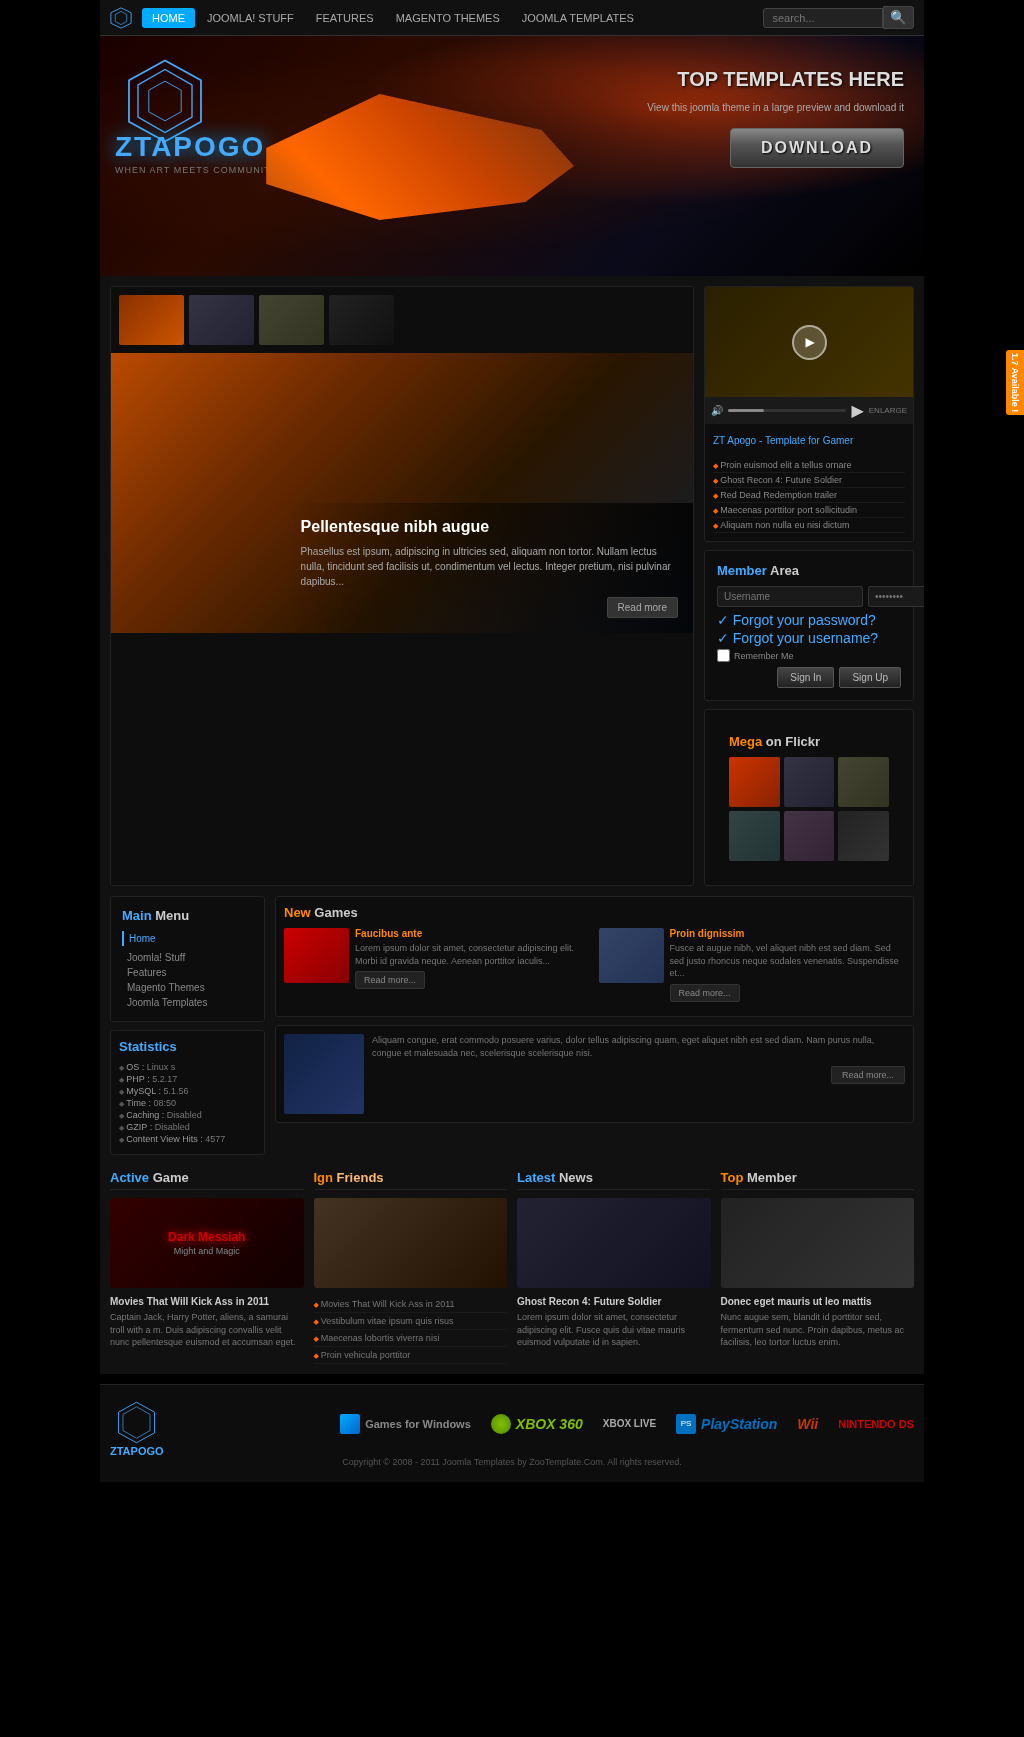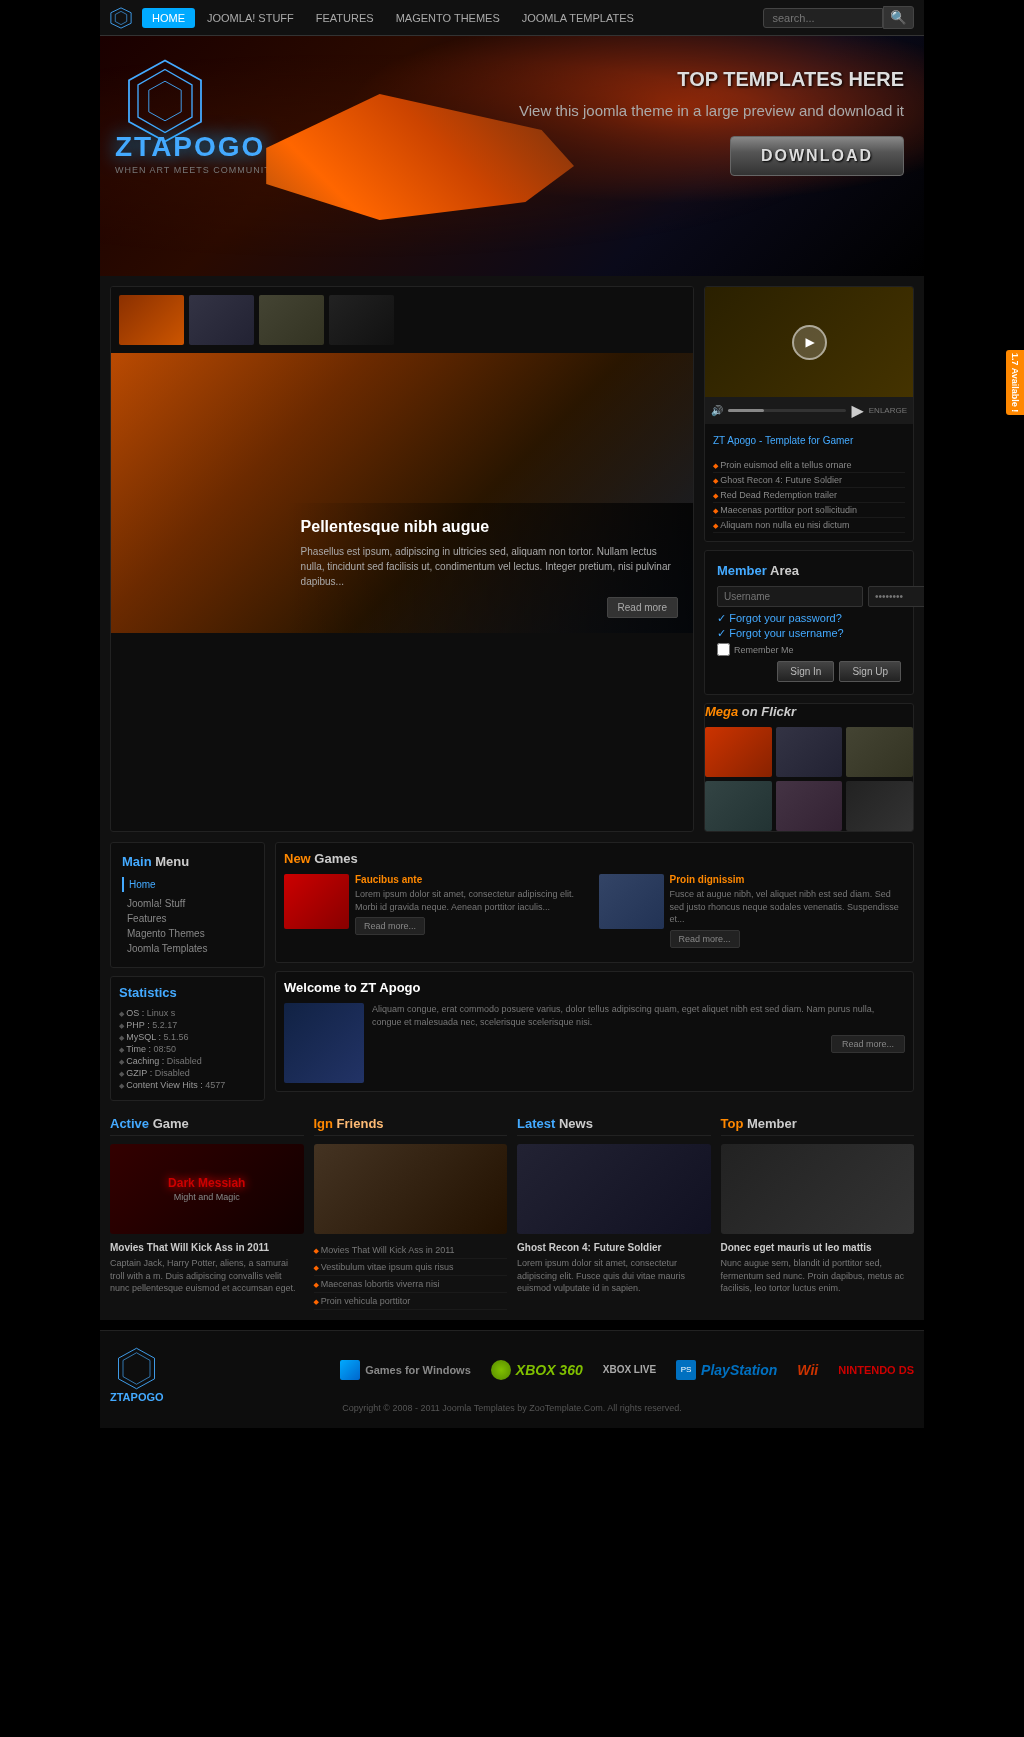--- a/index.html
+++ b/index.html
@@ -19,21 +19,21 @@
     .hero { background: linear-gradient(135deg, #1a0000 0%, #2a0a00 30%, #0a0a1a 70%, #000 100%); height: 240px; position: relative; overflow: hidden; display: flex; align-items: center; }
     .hero-bg { position: absolute; inset: 0; background: radial-gradient(ellipse at 30% 50%, #3a1000 0%, transparent 60%), radial-gradient(ellipse at 70% 30%, #ff4400 0%, transparent 40%); opacity: 0.6; }
     .hero-logo { position: absolute; top: 20px; left: 20px; }
     .hero-title { position: absolute; top: 95px; left: 15px; }
     .hero-title h1 { color: #4af; font-size: 28px; font-weight: bold; letter-spacing: 2px; text-shadow: 0 0 20px #00aaff; }
     .hero-title p { color: #777; font-size: 9px; letter-spacing: 1px; margin-top: 2px; }
     .hero-ship { position: absolute; top: 20px; left: 150px; right: 350px; bottom: 0; display: flex; align-items: center; justify-content: center; }
     .hero-ship-img { width: 380px; height: 180px; background: linear-gradient(45deg, #8B4513 0%, #ff6600 30%, #cc4400 60%, #6b3010 100%); border-radius: 20px 80px 20px 80px; clip-path: polygon(5% 40%, 40% 10%, 90% 30%, 100% 50%, 85% 70%, 40% 80%, 5% 60%); box-shadow: 0 0 40px #ff6600, 0 0 80px #ff3300; }
     .hero-right { position: absolute; right: 20px; top: 30px; text-align: right; }
     .hero-right h2 { color: #ddd; font-size: 20px; font-weight: bold; text-shadow: 1px 1px 3px #000; line-height: 1.3; }
-    .hero-right p { color: #aaa; font-size: 15px; margin: 8px 0; line-height: 1.5; }
+    .hero-right p { color: #aaa; font-size: 10px; margin: 8px 0; line-height: 1.5; }
     .download-btn { display: inline-block; background: linear-gradient(180deg, #888 0%, #555 40%, #333 100%); color: #ddd; font-size: 16px; font-weight: bold; padding: 10px 30px; border-radius: 4px; border: 1px solid #666; cursor: pointer; text-shadow: 1px 1px 2px #000; letter-spacing: 2px; margin-top: 5px; }
 
     
     .version-badge { position: fixed; right: 0; top: 350px; background: #ff8800; color: #fff; font-size: 9px; font-weight: bold; padding: 3px 4px; writing-mode: vertical-rl; cursor: pointer; z-index: 100; border-radius: 3px 0 0 3px; }
 
     
     .main-area { background: #111; padding: 10px; }
     .content-row { display: flex; gap: 10px; }
     
     
@@ -69,21 +69,21 @@
     .video-links li::before { content: '◆ '; color: #ff6600; font-size: 7px; }
 
     
     .member-box { background: #0d0d0d; border: 1px solid #222; border-radius: 3px; padding: 12px; }
     .section-title { font-size: 13px; font-weight: bold; margin-bottom: 8px; }
     .section-title span { color: #4af; }
     .section-title span.orange { color: #ff8800; }
     .member-inputs { display: flex; gap: 5px; margin-bottom: 5px; }
     .member-input { background: #1a1a1a; border: 1px solid #333; color: #888; padding: 4px 6px; font-size: 10px; flex: 1; border-radius: 2px; }
     .member-checks { margin: 3px 0; }
-    .member-checks div { font-size: 11px; color: #4af; margin: 2px 0; cursor: pointer; }
+    .member-checks div { font-size: 14px; color: #4af; margin: 2px 0; cursor: pointer; }
     .member-checks div::before { content: '✓ '; color: #4af; }
     .member-remember { font-size: 9px; color: #888; margin: 3px 0; display: flex; align-items: center; gap: 4px; }
     .member-btns { display: flex; justify-content: flex-end; gap: 5px; margin-top: 5px; }
     .sign-btn { background: linear-gradient(180deg, #444, #222); color: #bbb; border: 1px solid #555; padding: 4px 12px; font-size: 10px; cursor: pointer; border-radius: 2px; }
 
     
     .mid-row { display: flex; gap: 10px; margin-top: 10px; }
     .left-col { width: 155px; display: flex; flex-direction: column; gap: 8px; }
     .mid-col { flex: 1; display: flex; flex-direction: column; gap: 8px; }
 
@@ -110,21 +110,21 @@
     .game-readmore { display: inline-block; background: #222; border: 1px solid #333; color: #888; font-size: 9px; padding: 3px 8px; margin-top: 4px; cursor: pointer; border-radius: 2px; clear: both; }
 
     
     .welcome-box { background: #0d0d0d; border: 1px solid #222; border-radius: 3px; padding: 8px; }
     .welcome-inner { display: flex; gap: 8px; }
     .welcome-img { width: 80px; height: 80px; background: linear-gradient(135deg, #112244, #223366); border-radius: 2px; flex-shrink: 0; }
     .welcome-text { flex: 1; font-size: 9px; color: #777; line-height: 1.5; }
     .welcome-readmore { display: inline-block; background: #222; border: 1px solid #333; color: #888; font-size: 9px; padding: 3px 10px; margin-top: 5px; cursor: pointer; border-radius: 2px; float: right; }
 
     
-    .flickr-box { background: #0d0d0d; border: 1px solid #222; border-radius: 3px; padding: 0; font-style: italic; }
+    .flickr-box { background: #0d0d0d; border: 1px solid #222; border-radius: 3px; padding: 24px; }
     .flickr-grid { display: grid; grid-template-columns: repeat(3, 1fr); gap: 4px; }
     .flickr-thumb { height: 50px; background: #333; border-radius: 2px; }
     .fl1 { background: linear-gradient(135deg, #cc3300, #882200); }
     .fl2 { background: linear-gradient(135deg, #334, #223); }
     .fl3 { background: linear-gradient(135deg, #443, #332); }
     .fl4 { background: linear-gradient(135deg, #344, #233); }
     .fl5 { background: linear-gradient(135deg, #434, #323); }
     .fl6 { background: linear-gradient(135deg, #222, #333); }
 
     
@@ -338,21 +338,20 @@
           <div class="game-card clearfix">
             <div class="game-thumb game-thumb-2"></div>
             <div class="game-title">Proin dignissim</div>
             <div class="game-desc">Fusce at augue nibh, vel aliquet nibh est sed diam. Sed sed justo rhoncus neque sodales venenatis. Suspendisse et...</div>
             <div class="game-readmore">Read more...</div>
           </div>
         </div>
       </div>
 
       <div class="welcome-box">
-        <div class="section-title" style="color:#fff;">Welcome to ZT Apogo</div>
         <div class="welcome-inner">
           <div class="welcome-img"></div>
           <div>
             <div class="welcome-text">Aliquam congue, erat commodo posuere varius, dolor tellus adipiscing quam, eget aliquet nibh est sed diam. Nam purus nulla, congue et malesuada nec, scelerisque scelerisque nisi.</div>
             <div class="welcome-readmore">Read more...</div>
           </div>
         </div>
       </div>
     </div>
   </div>

